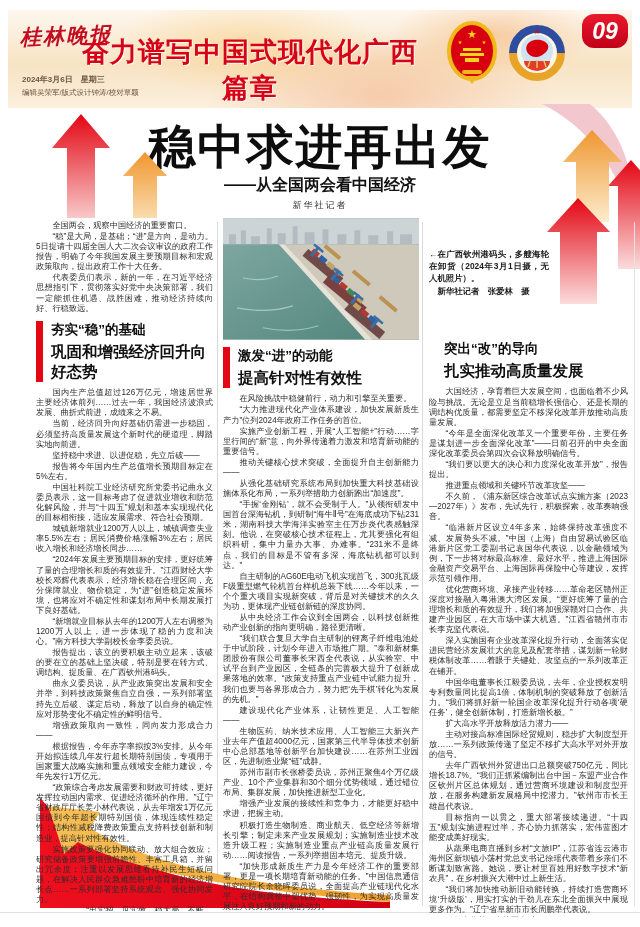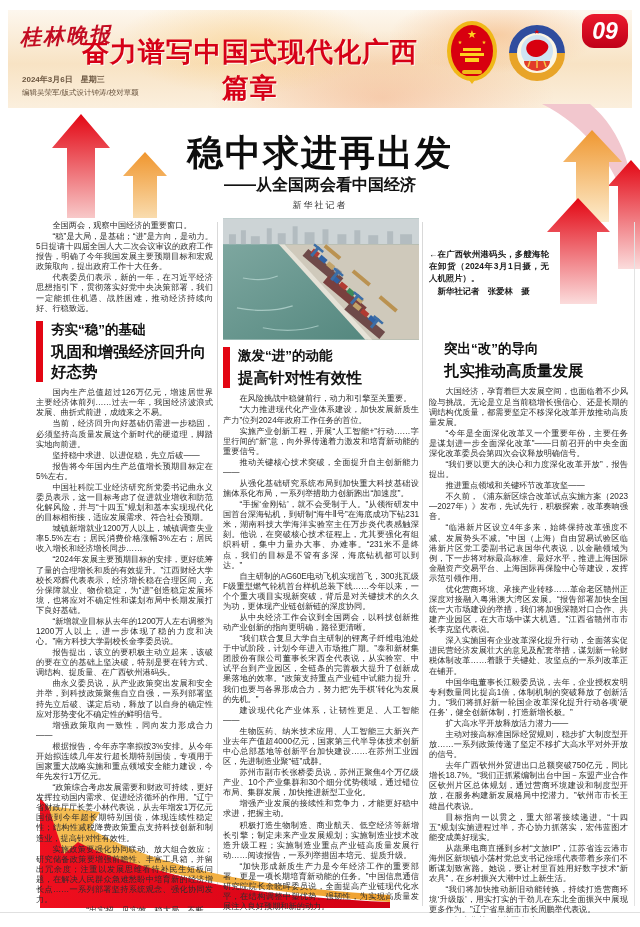--- a/index.html
+++ b/index.html
@@ -18,21 +18,21 @@
   .credits{position:absolute;left:14px;top:78px;font-size:7.5px;color:#6b5640;}
   .btitle{position:absolute;left:62px;top:24px;width:360px;text-align:center;font-size:27px;
     font-weight:900;color:#d60017;letter-spacing:1px;text-shadow:1px 1px 0 rgba(255,255,255,.8);}
   .bsub{position:absolute;left:130px;top:64px;width:230px;text-align:center;font-size:13px;font-weight:bold;
     color:#c30d23;font-family:"DejaVu Serif","Liberation Serif",serif;}
   .emblem{position:absolute;}
   .pagenum{position:absolute;right:4px;top:4px;width:46px;height:34px;border-radius:12px;
     background:linear-gradient(180deg,#ea1a2d,#c00018);color:#fff;font-size:23px;font-weight:900;
     font-style:italic;text-align:center;line-height:34px;}
   
-  .htitle{position:absolute;left:120px;top:129px;width:400px;text-align:center;font-size:36px;
+  .htitle{position:absolute;left:120px;top:116px;width:400px;text-align:center;font-size:47px;
     font-weight:900;color:#0d0d0d;letter-spacing:2px;}
   .hsub{position:absolute;left:170px;top:175px;width:300px;text-align:center;font-size:16px;font-weight:800;color:#111;}
   .hby{position:absolute;left:245px;top:199px;width:150px;text-align:center;font-size:9px;color:#333;letter-spacing:2px;}
   .deco{position:absolute;}
   
   .col{position:absolute;overflow:hidden;z-index:2;}
   .col-left{left:36px;top:221px;width:177px;height:690px;}
   .col-mid{left:223px;top:218px;width:196px;height:694px;}
   .col-right{left:429px;top:249px;width:199px;height:668px;}
   .body-text p{margin:0 0 1px;font-size:8.2px;line-height:1.23;text-align:justify;text-indent:2em;color:#2e2e2e;}
@@ -296,21 +296,21 @@
         <div class="stitle">扎实推动高质量发展</div>
       </div>
     </div>
     <div>
         <p>大国经济，孕育着巨大发展空间，也面临着不少风险与挑战。无论是立足当前稳增长强信心、还是长期的调结构优质量，都需要坚定不移深化改革开放推动高质量发展。</p>
         <p>“今年是全面深化改革又一个重要年份，主要任务是谋划进一步全面深化改革”——日前召开的中央全面深化改革委员会第四次会议释放明确信号。</p>
         <p>“我们要以更大的决心和力度深化改革开放”，报告提出。</p>
         <p>推进重点领域和关键环节改革攻坚——</p>
         <p>不久前，《浦东新区综合改革试点实施方案（2023—2027年）》发布，先试先行，积极探索，改革奏响强音。</p>
         <p>“临港新片区设立4年多来，始终保持改革强度不减、发展势头不减。”中国（上海）自由贸易试验区临港新片区党工委副书记袁国华代表说，以金融领域为例，下一步将对标最高标准、最好水平，推进上海国际金融资产交易平台、上海国际再保险中心等建设，发挥示范引领作用。</p>
-        <p>优化营商环境、承接产业转移……革命老区赣州正深度对接融入粤港澳大湾区发展。“报告部署加快全国统一大市场建设的举措，我们将加强深赣对口合作、共建产业园区，在大市场中谋大机遇。”江西省赣州市市长李克坚代表说。</p>
+        <p>优化营商环境、承接产业转移……革命老区赣州正深度对接融入粤港澳大湾区发展。“更好统筹了量的合理增长和质的有效提升，我们将加强深赣对口合作、共建产业园区，在大市场中谋大机遇。”江西省赣州市市长李克坚代表说。</p>
         <p>深入实施国有企业改革深化提升行动，全面落实促进民营经济发展壮大的意见及配套举措，谋划新一轮财税体制改革……着眼于关键处、攻坚点的一系列改革正在铺开。</p>
         <p>中国华电董事长江毅委员说，去年，企业授权发明专利数量同比提高1倍，体制机制的突破释放了创新活力。“我们将抓好新一轮国企改革深化提升行动各项‘硬任务’，健全创新体制，打造新增长极。”</p>
         <p>扩大高水平开放释放活力潜力——</p>
         <p>主动对接高标准国际经贸规则，稳步扩大制度型开放……一系列政策传递了坚定不移扩大高水平对外开放的信号。</p>
         <p>去年广西钦州外贸进出口总额突破750亿元，同比增长18.7%。“我们正抓紧编制出台中国－东盟产业合作区钦州片区总体规划，通过营商环境建设和制度型开放，在服务构建新发展格局中挖潜力。”钦州市市长王雄昌代表说。</p>
         <p>目标指向一以贯之，重大部署接续递进。“十四五”规划实施进程过半，齐心协力抓落实，宏伟蓝图才能变成美好现实。</p>
         <p>从蔬果电商直播到乡村“文旅IP”，江苏省连云港市海州区新坝镇小荡村党总支书记徐瑶代表带着乡亲们不断谋划致富路。她说，要让村里百姓用好数字技术“新农具”，在乡村振兴大潮中过上新生活。</p>
         <p>“我们将加快推动新旧动能转换，持续打造营商环境‘升级版’，用实打实的干劲儿在东北全面振兴中展现更多作为。”辽宁省阜新市市长周鹏举代表说。</p>
         <p>一年春作首，奋斗正当时。</p>
       </div>

